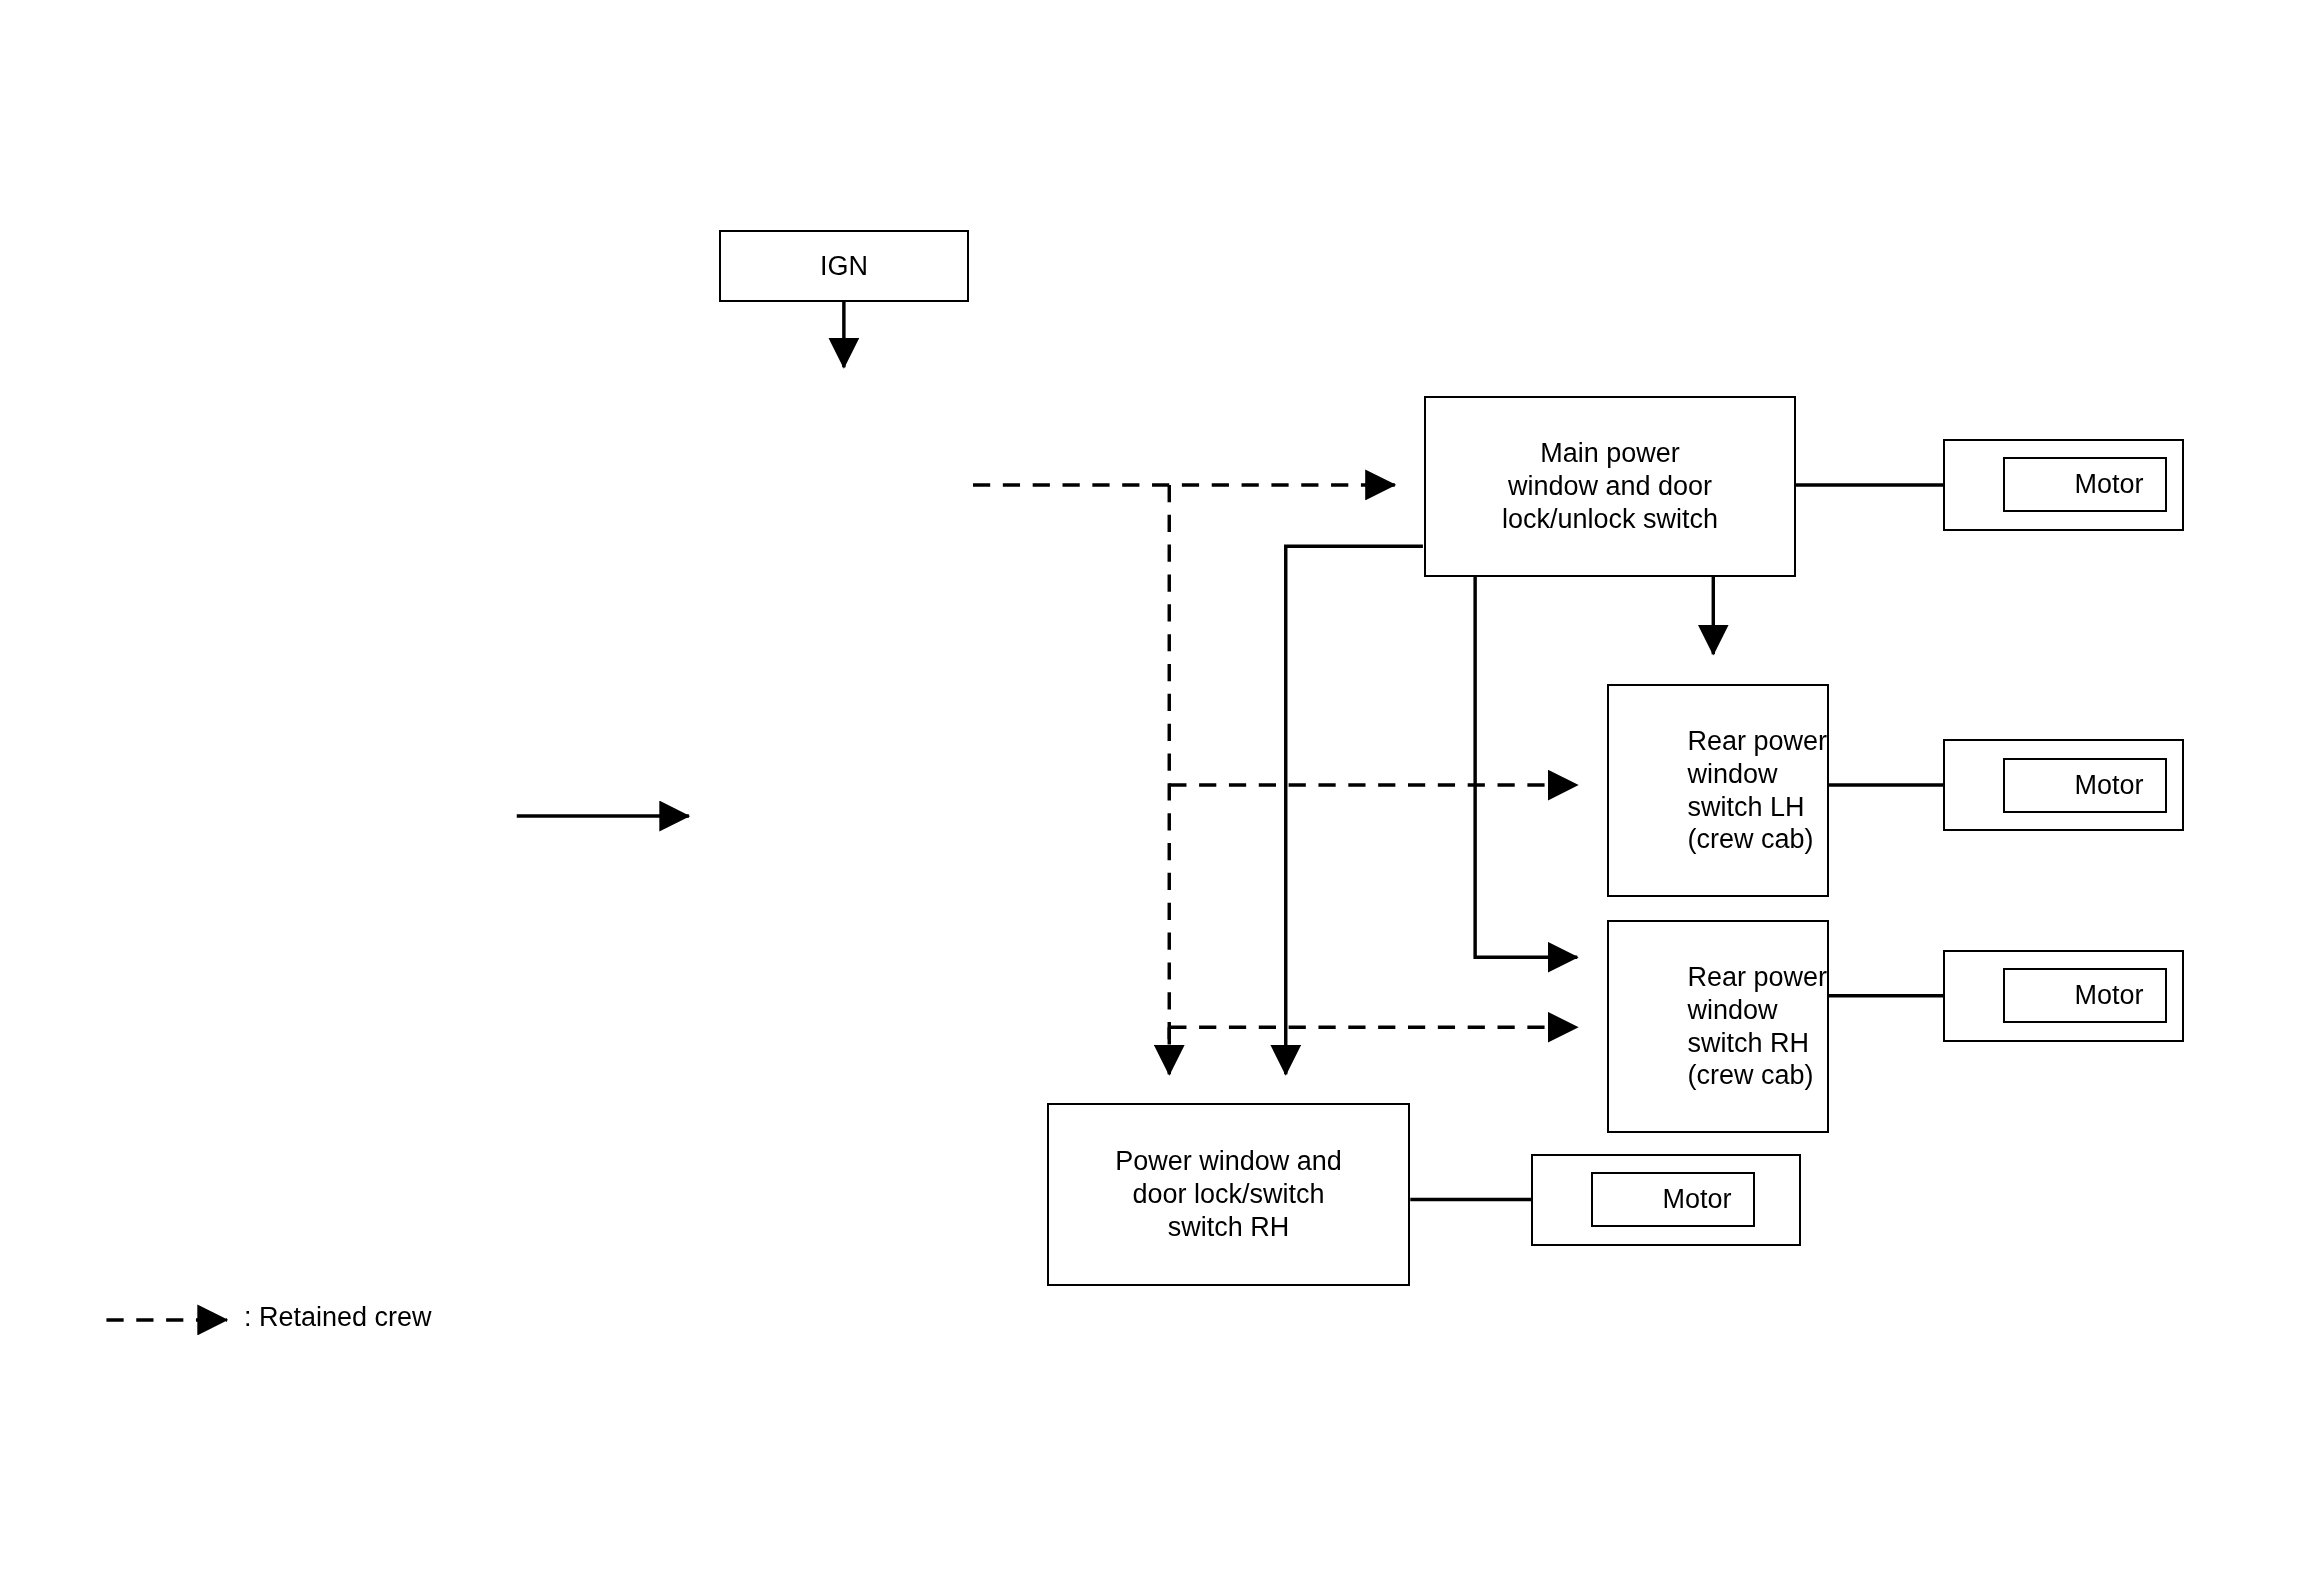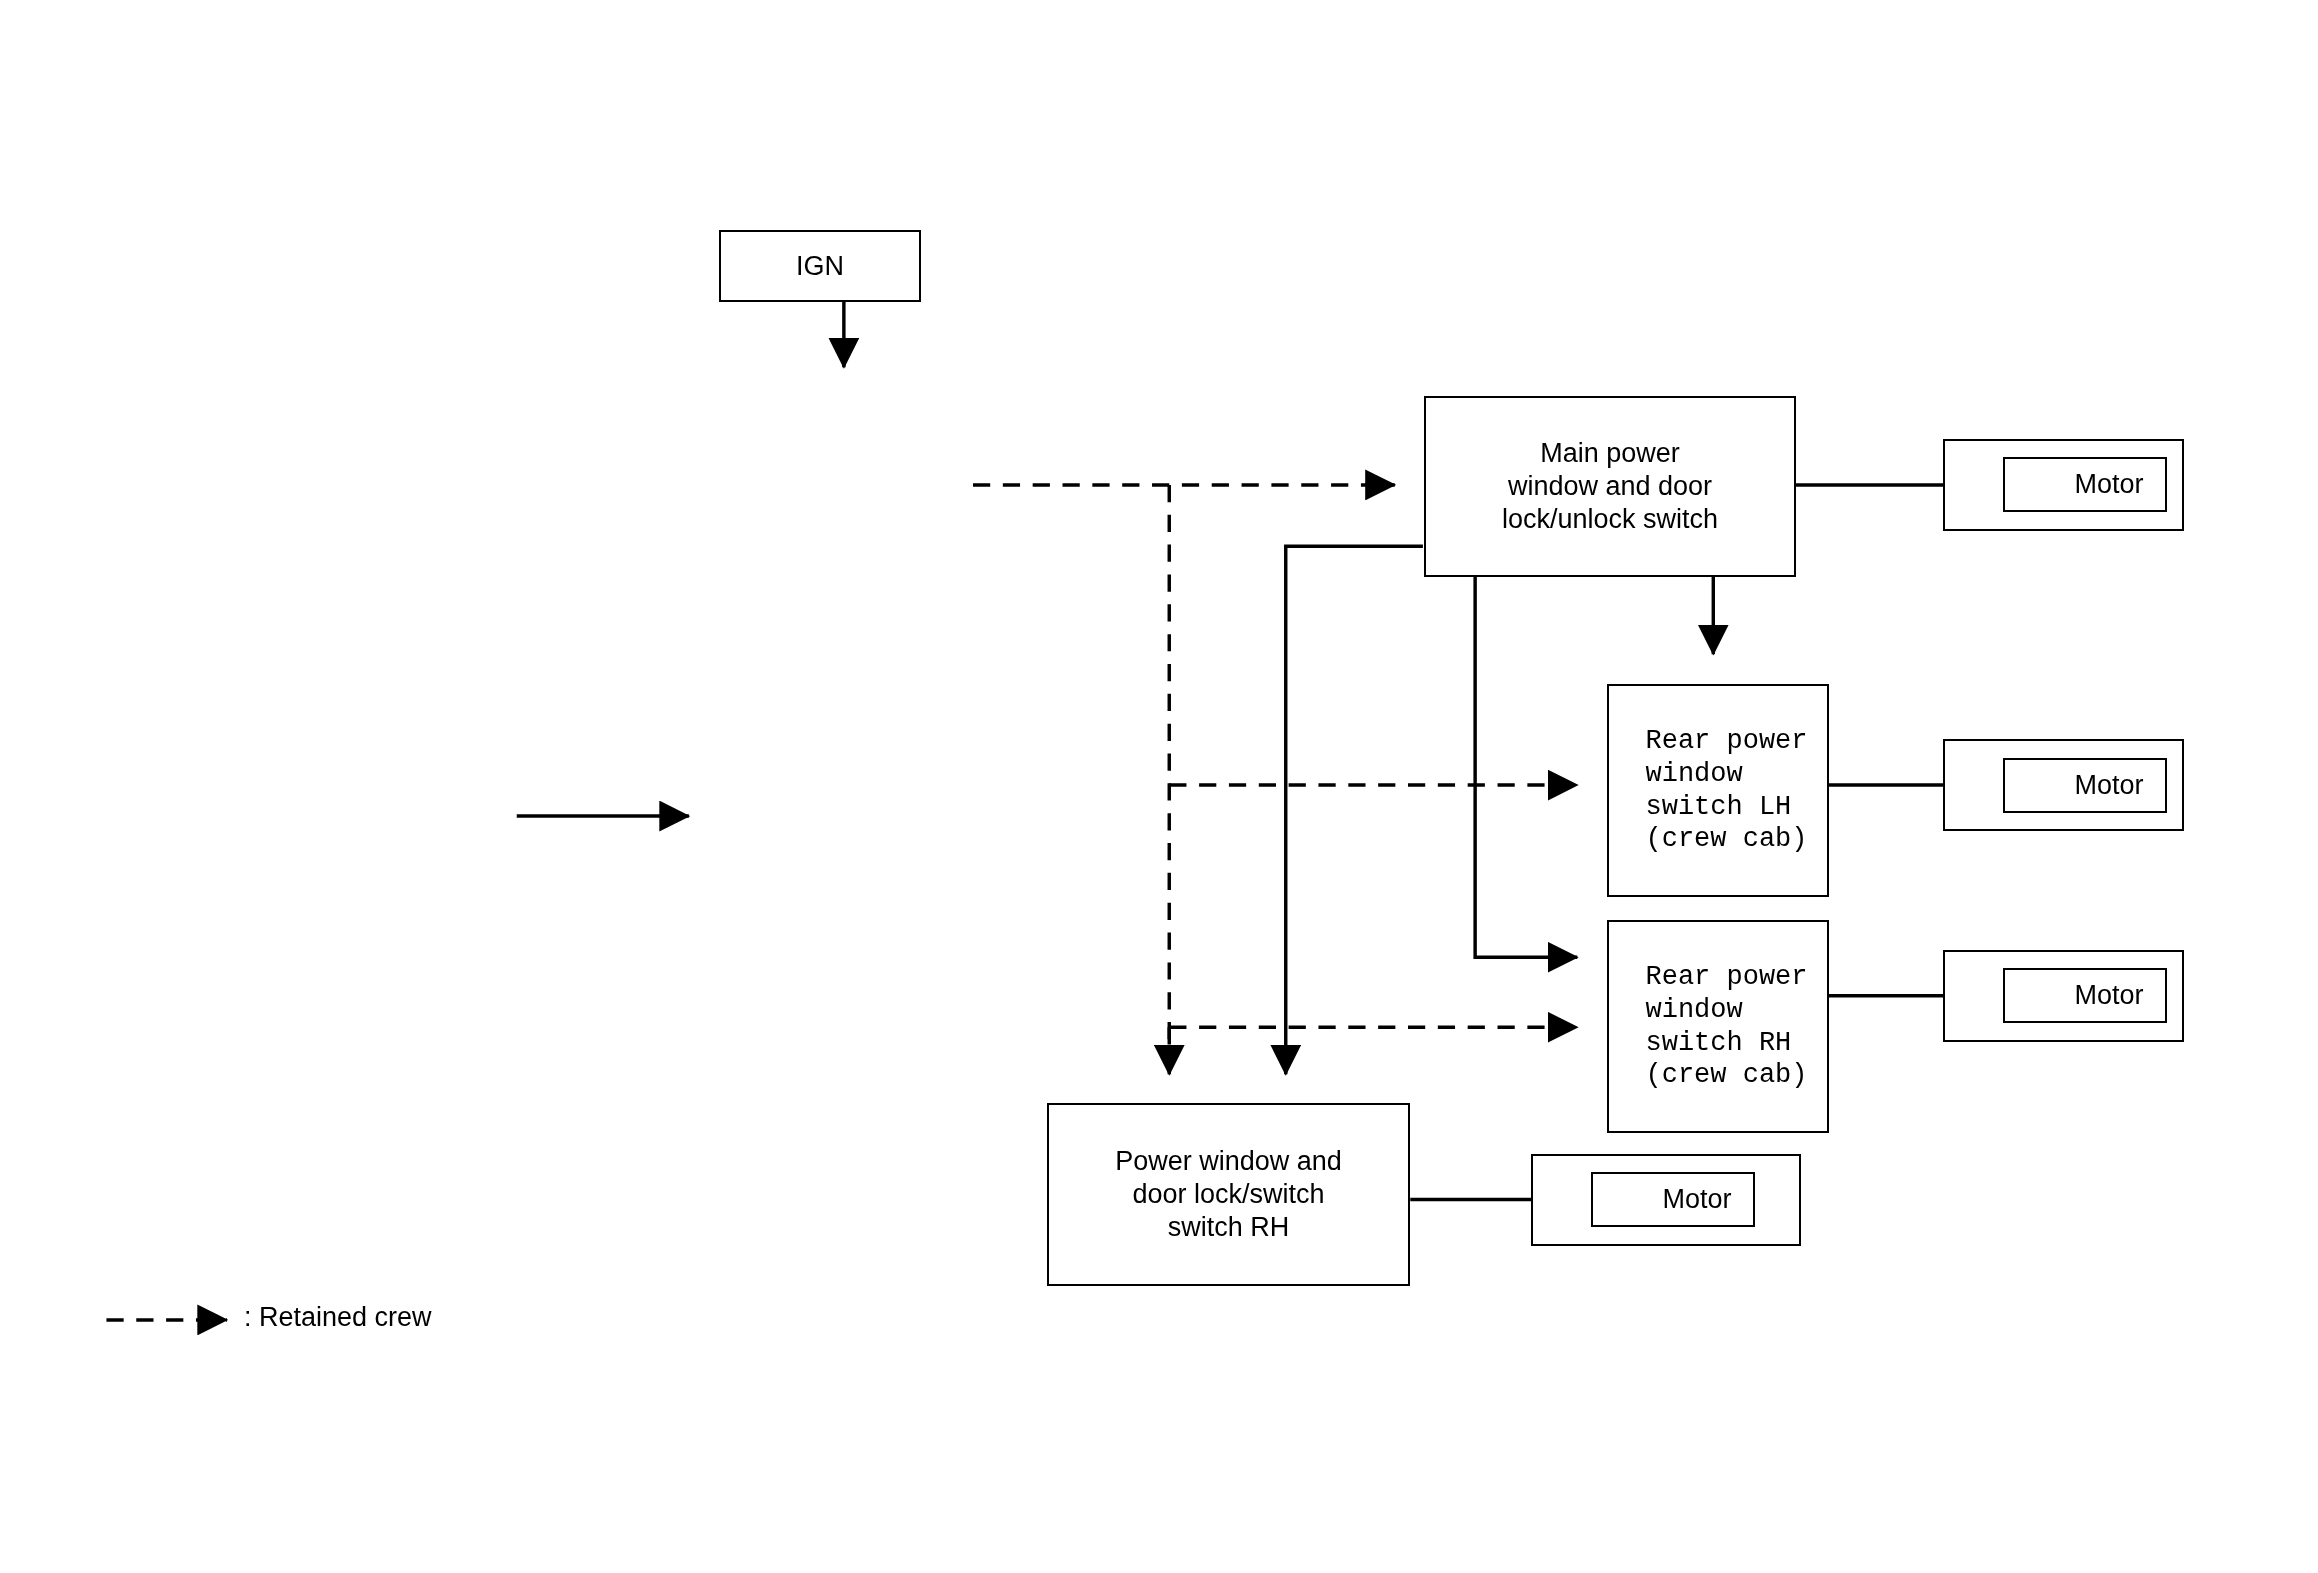--- a/index.html
+++ b/index.html
@@ -2,21 +2,21 @@
 <html style="font-size:9.2px"><head>
 <meta charset="utf-8">
 <style>
   html,body{margin:0;padding:0;background:#ffffff;}
   body{font-family:"Liberation Sans",sans-serif;}
   #stage{position:relative;width:2319px;height:1573px;background:#ffffff;overflow:hidden;}
   svg#wires{position:absolute;left:0;top:0;width:2319px;height:1573px;}
   .node{position:absolute;box-sizing:border-box;border:2.9px solid #000;background:#fff;
         display:flex;align-items:center;justify-content:center;text-align:center;
         font-size:27px;line-height:1.22;color:#000;}
-  .node.left{justify-content:center;text-align:left;padding-left:17px;font-family:Liberation Mono, monospace;}
+  .node.left{justify-content:flex-end;text-align:left;padding-left:17px;}
   .motor-outer{position:absolute;box-sizing:border-box;border:2.9px solid #000;background:#fff;}
   .motor-inner{position:absolute;box-sizing:border-box;border:2.9px solid #000;background:#fff;
         display:flex;align-items:center;justify-content:center;font-size:27px;color:#000;padding-left:48px;}
   .legend{position:absolute;font-size:27px;color:#000;white-space:nowrap;}
 </style>
 </head>
 <body>
 
 <div id="stage">
 
@@ -53,21 +53,21 @@
       <path d="M3185,1368 L3448,1368" marker-end="url(#ah)"></path>
 
       <path d="M3185,1735 L3448,1735" marker-end="url(#ah)"></path>
 
       <path d="M2457,2090 L2730,2090" marker-end="url(#ah)"></path>
 
       <path stroke-dasharray="30,22" d="M185,2300 L395,2300" marker-end="url(#ah)"></path>
     </g>
   </svg>
 
-  <div class="node" style="left:719px;top:230px;width:202px;height:72px;">
+  <div class="node" style="left:719px;top:230px;width:250px;height:72px;">
     <span>IGN</span>
   </div>
 
 
 
   <div class="node" style="left:1424px;top:396px;width:372px;height:181px;white-space:pre-line;">
     <span>Main power
 window and door
 lock/unlock switch</span>
   </div>

